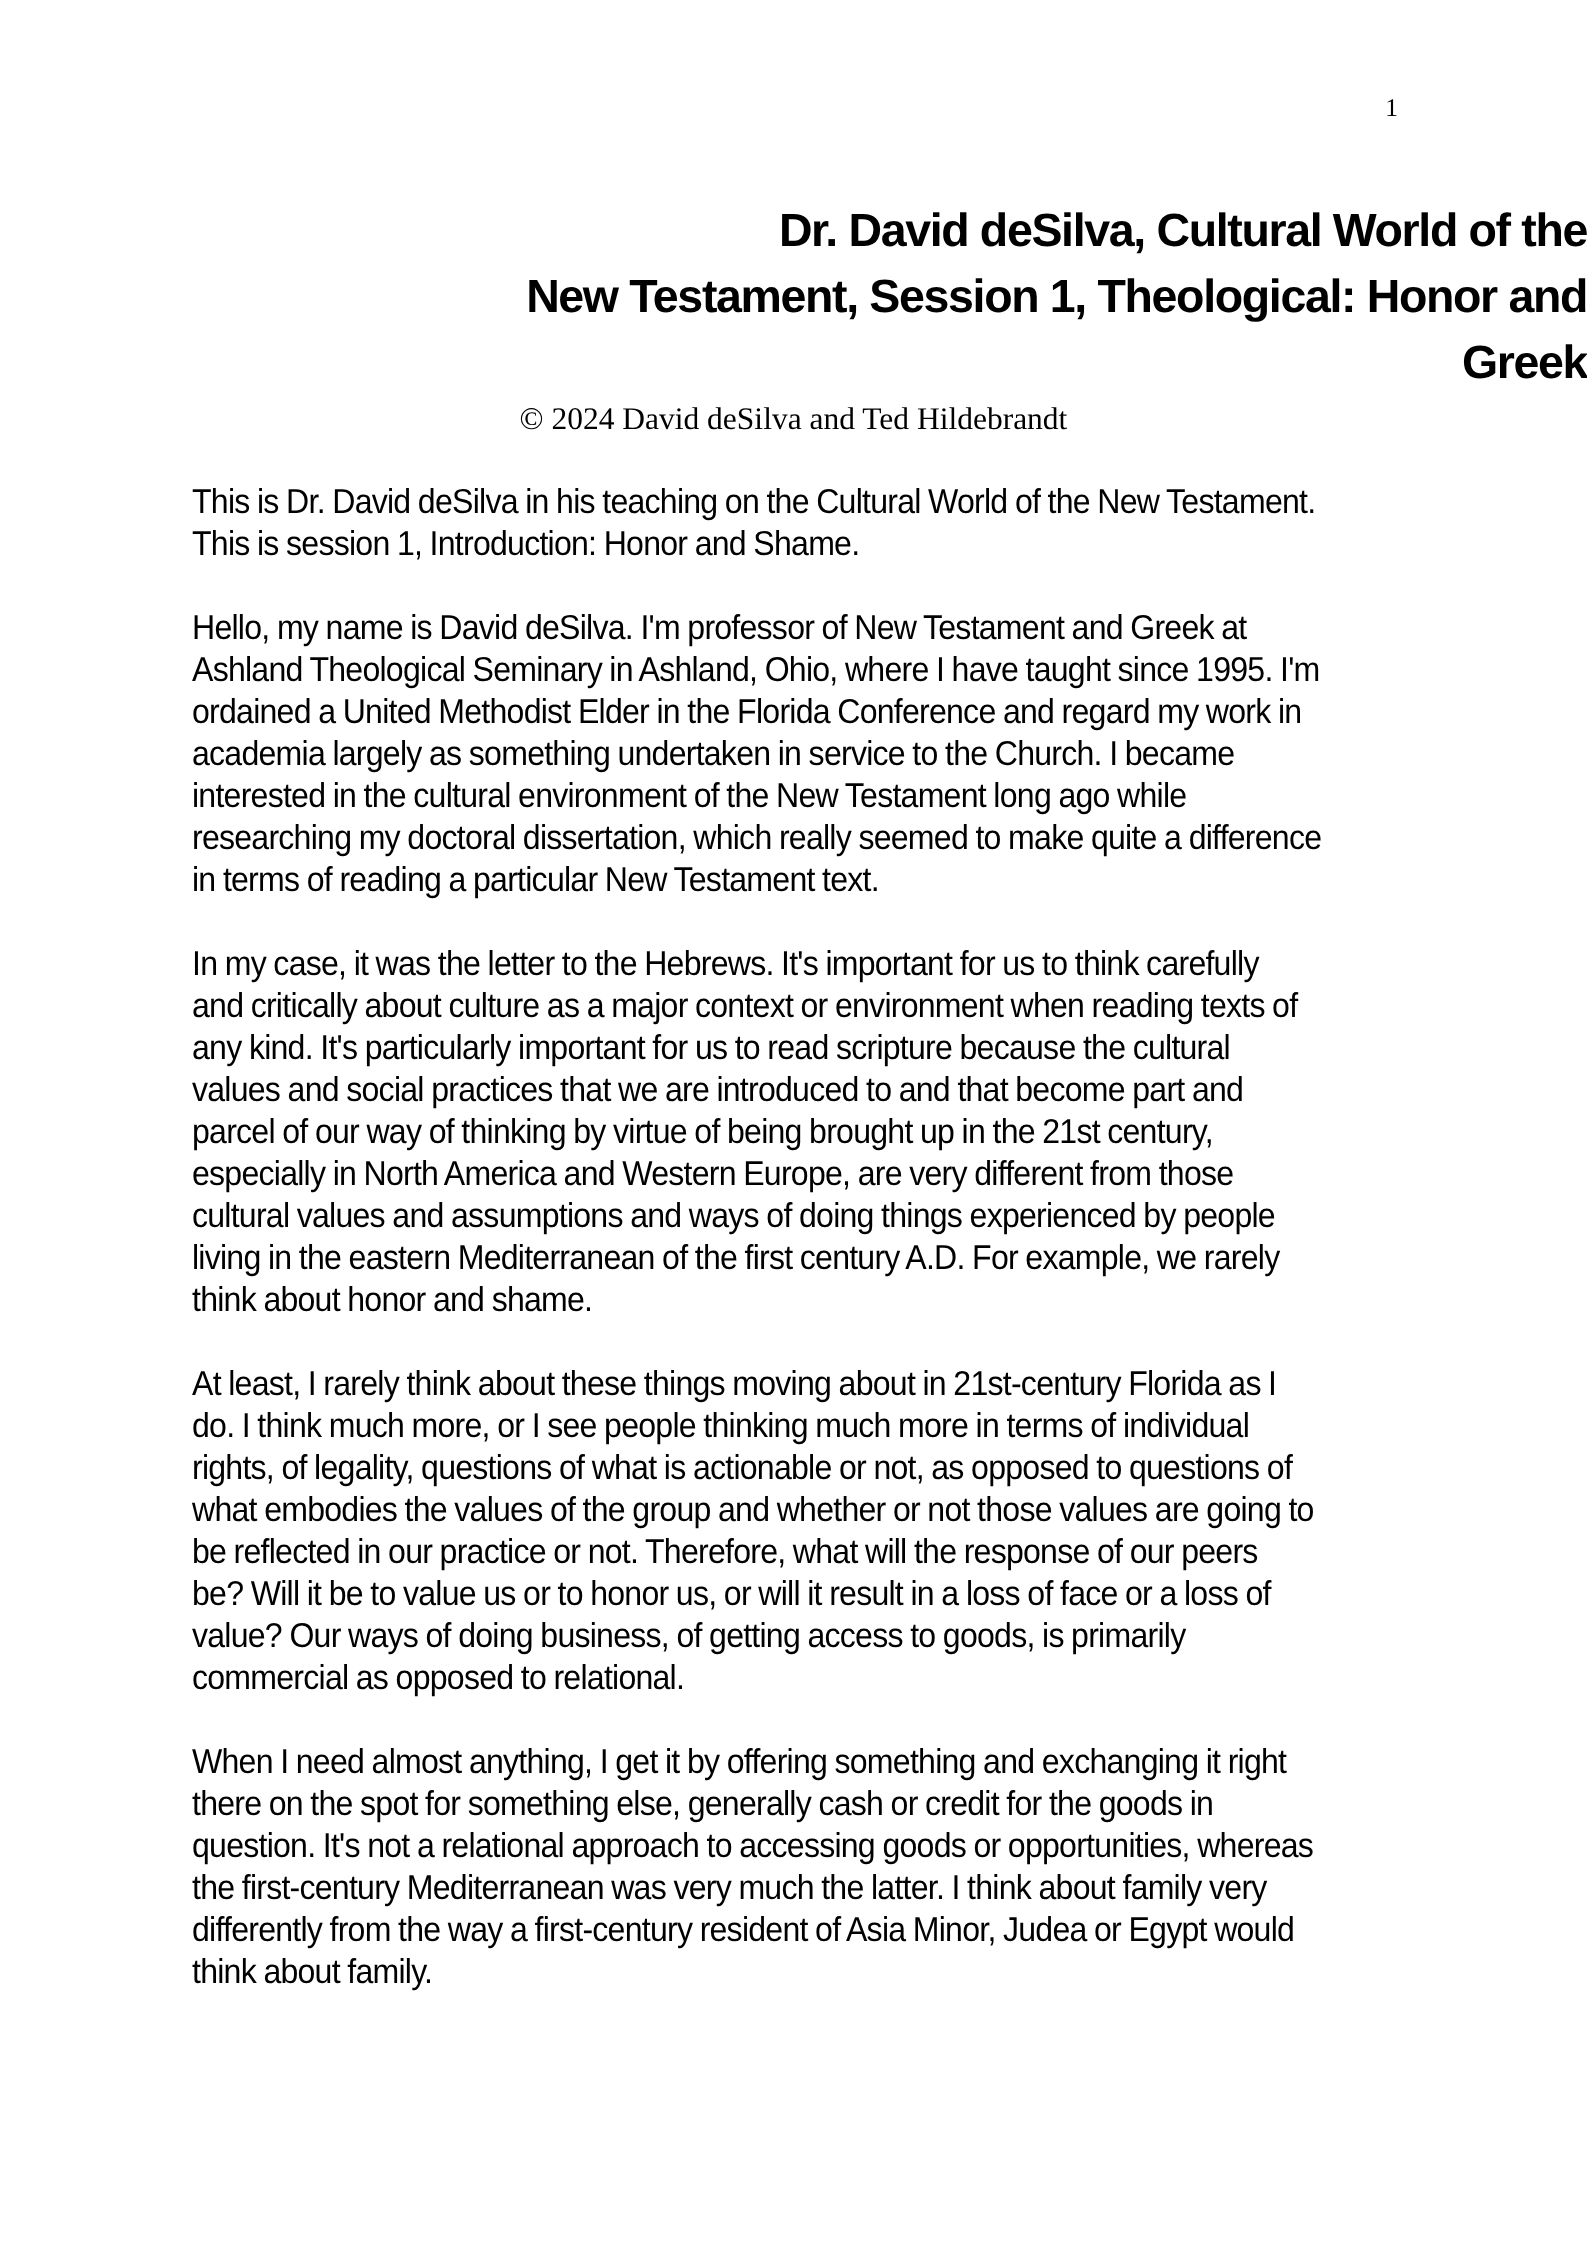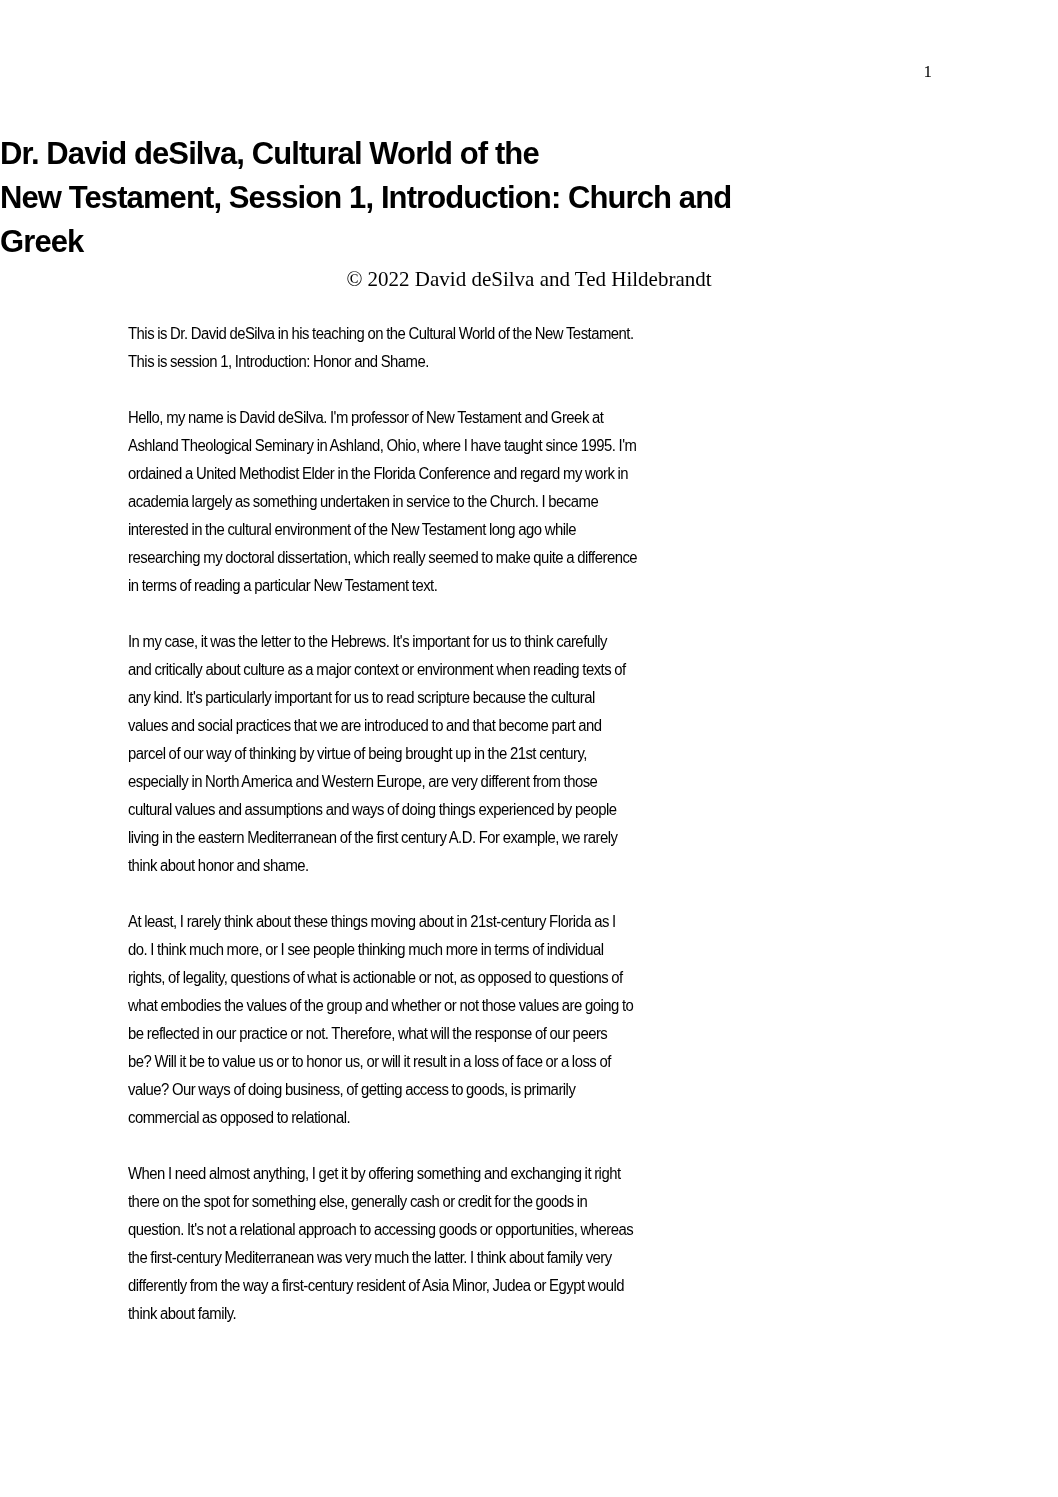--- a/index.html
+++ b/index.html
@@ -19,21 +19,21 @@
       top: 62px;
       right: 126px;
       font-family: "Liberation Serif", serif;
       font-size: 17px;
     }
     .title {
       position: absolute;
       top: 132px;
       left: 0;
       width: 1058px;
-      text-align: left;
+      text-align: right;
       font-family: "Liberation Sans", sans-serif;
       font-weight: bold;
       font-size: 31px;
       line-height: 44px;
       letter-spacing: -0.9px;
     }
     .title .tline {
       display: block;
       white-space: nowrap;
     }
@@ -46,21 +46,21 @@
       font-family: "Liberation Serif", serif;
       font-size: 21px;
       line-height: 26px;
     }
     .body-text {
       position: absolute;
       top: 320px;
       left: 128px;
       width: 810px;
       font-family: "Liberation Sans", sans-serif;
-      font-size: 16px;
+      font-size: 23px;
       letter-spacing: -0.55px;
       word-spacing: -0.5px;
     }
     .para {
       margin: 0 0 28px 0;
     }
     .line {
       display: block;
       white-space: nowrap;
       height: 28px;
@@ -70,25 +70,25 @@
     }
   </style>
 </head>
 <body>
 
 <div>
   <div class="page-number">1</div>
 
   <h1 class="title" style="margin:0;">
     <span class="tline">Dr. David deSilva, Cultural World of the</span>
-    <span class="tline">New Testament, Session 1, Introduction: Church and</span>
+    <span class="tline">New Testament, Session 1, Theological: Honor and</span>
     <span class="tline">Greek</span>
   </h1>
 
-  <div class="copyright">© 2022 David deSilva and Ted Hildebrandt</div>
+  <div class="copyright">© 2024 David deSilva and Ted Hildebrandt</div>
 
   <div class="body-text" id="body-text">
       <p class="para">
         <span class="line">This is Dr. David deSilva in his teaching on the Cultural World of the New Testament.</span>
         <span class="line">This is session 1, Introduction: Honor and Shame.</span>
       </p>
       <p class="para">
         <span class="line">Hello, my name is David deSilva. I'm professor of New Testament and Greek at</span>
         <span class="line">Ashland Theological Seminary in Ashland, Ohio, where I have taught since 1995. I'm</span>
         <span class="line">ordained a United Methodist Elder in the Florida Conference and regard my work in</span>

